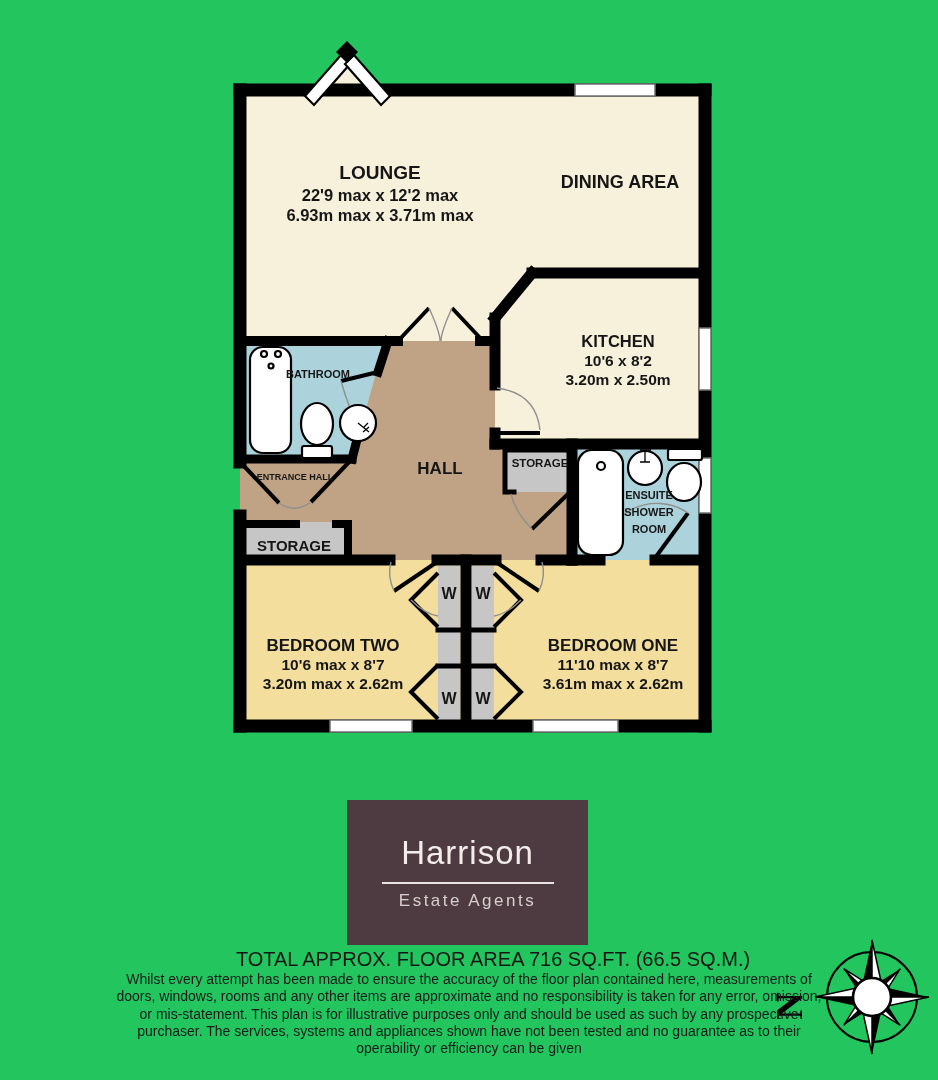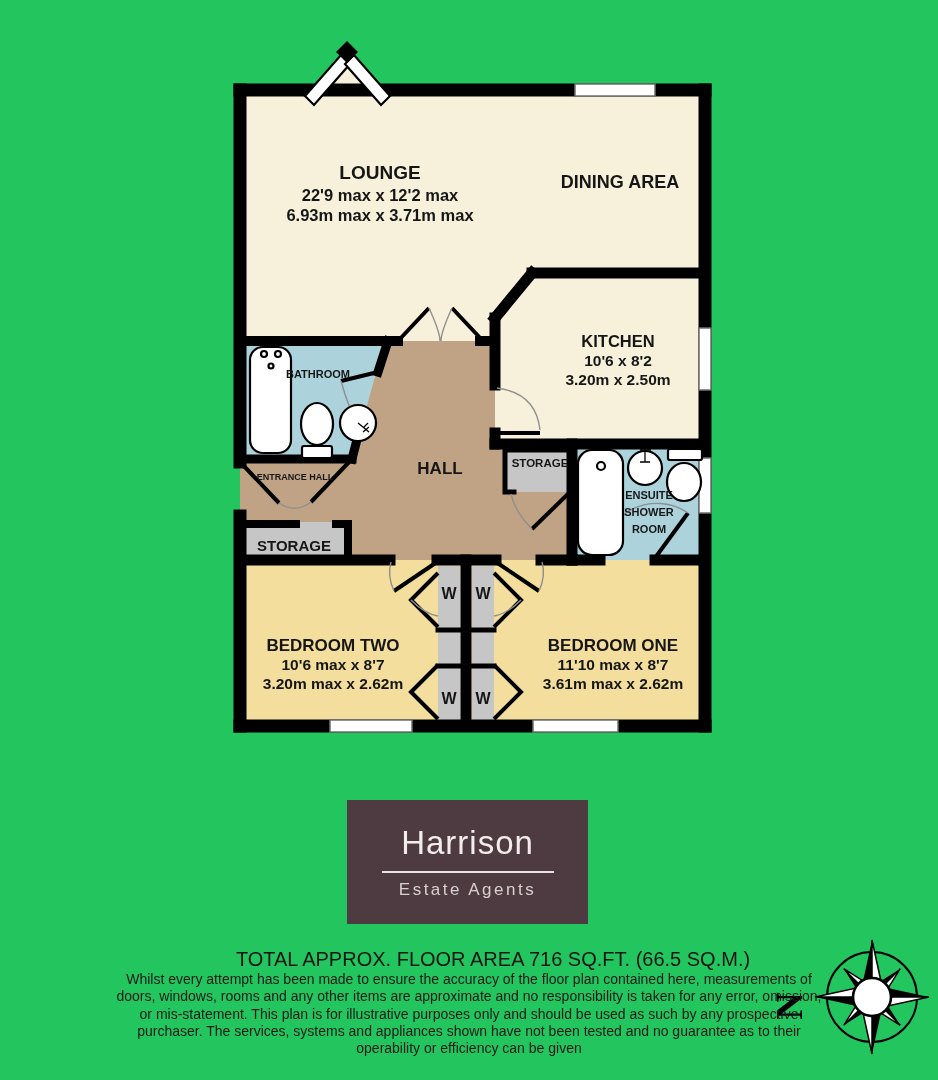--- a/index.html
+++ b/index.html
@@ -5,21 +5,21 @@
   html,body{margin:0;padding:0;background:#ffffff;}
   .canvas{position:relative;width:938px;height:1080px;background:#22c55e;overflow:hidden;
           font-family:"Liberation Sans",sans-serif;}
   svg{position:absolute;left:0;top:0;}
   .room-label{font-family:"Liberation Sans",sans-serif;font-weight:bold;fill:#161616;}
   .wall{stroke:#000;fill:none;stroke-linecap:square;}
   .leaf{stroke:#000;stroke-width:4;fill:none;}
   .arc{stroke:#8f8f8f;stroke-width:1.4;fill:none;}
   .fixture{fill:#ffffff;stroke:#000;stroke-width:2.2;}
   .winrect{fill:#ffffff;stroke:#6f6f6f;stroke-width:1.5;}
-  .logo{position:absolute;left:347px;top:800px;width:241px;height:124px;background:#4E3B42;
+  .logo{position:absolute;left:347px;top:800px;width:241px;height:145px;background:#4E3B42;
         display:flex;flex-direction:column;align-items:center;justify-content:center;z-index:2;}
   .logo-name{font-size:33px;line-height:1.16;color:#F2EDEB;letter-spacing:1px;}
   .logo-divider{width:172px;height:2px;background:#E9E2E0;margin:9px 0 7px 0;}
   .logo-tag{font-size:17px;color:#D8D0CE;letter-spacing:2.5px;}
   .footer-title{position:absolute;left:0;top:948px;width:938px;text-align:center;
                 font-size:20px;color:#151515;z-index:2;padding-left:24px;}
   .footer-disclaimer{position:absolute;left:113px;top:971px;width:712px;text-align:center;
                      font-size:14px;line-height:1.24;color:#1a1a1a;z-index:2;}
 </style>
 </head>

